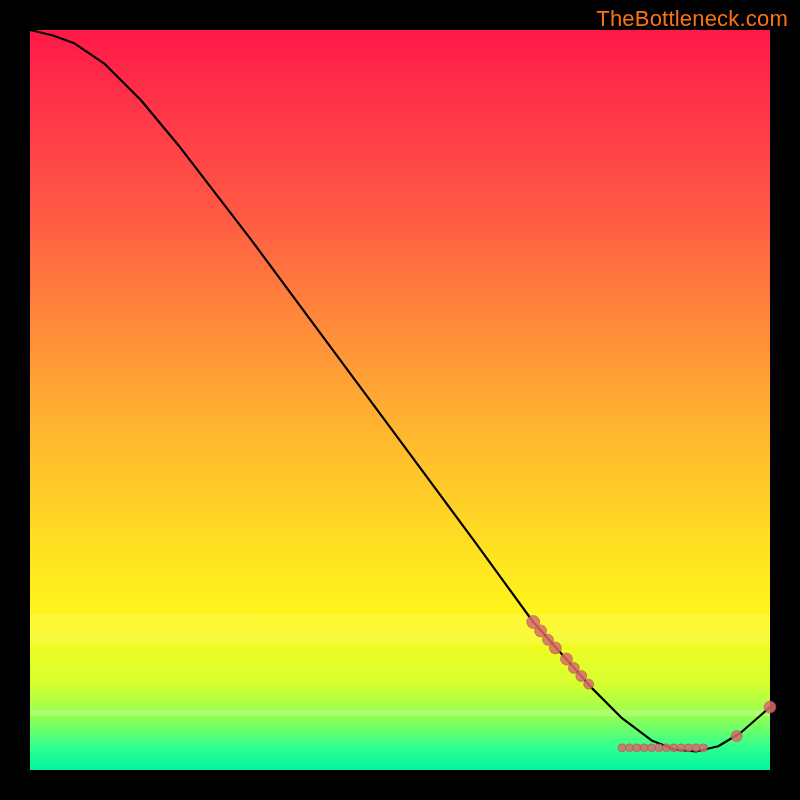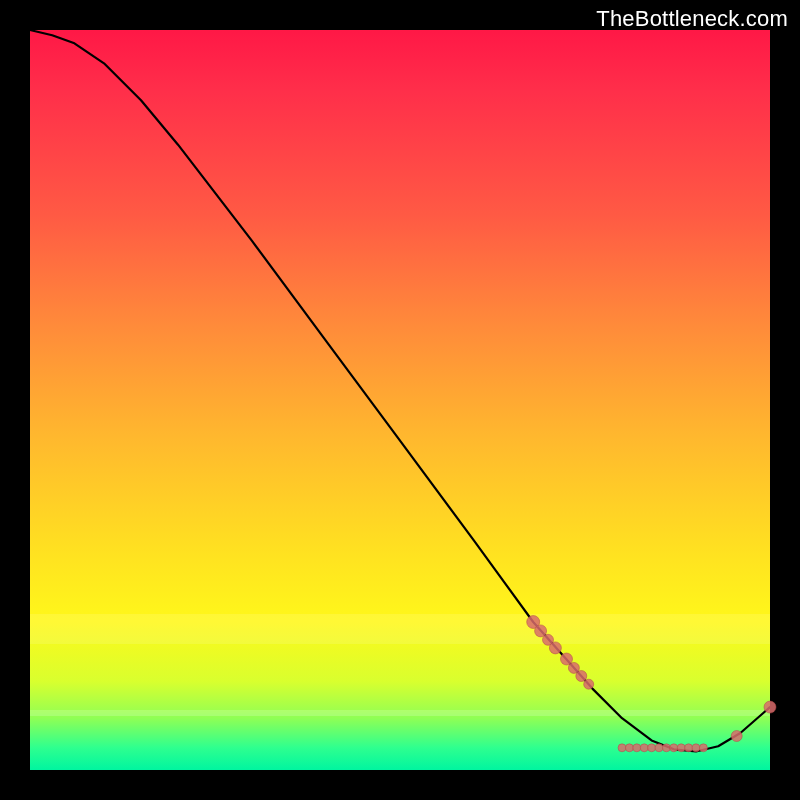--- a/index.html
+++ b/index.html
@@ -52,21 +52,21 @@
     left: 0;
     width: 740px;
     background: rgba(255,255,255,0.12);
     pointer-events: none;
   }
   
   .watermark {
     position: absolute;
     top: 6px;
     right: 12px;
-    color: #ffffff;
+    color: #f97316;
     font-size: 22px;
     font-weight: 500;
     letter-spacing: 0.2px;
     user-select: none;
   }
   svg.curve {
     position: absolute;
     left: 0;
     top: 0;
     width: 740px;

